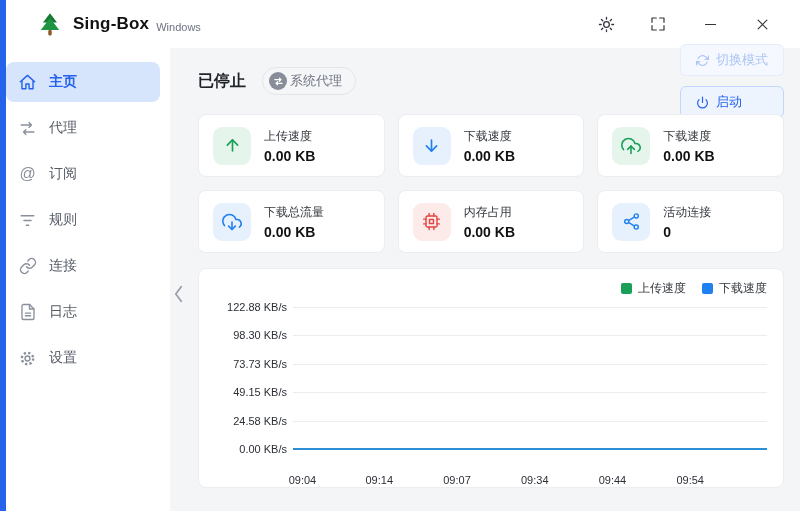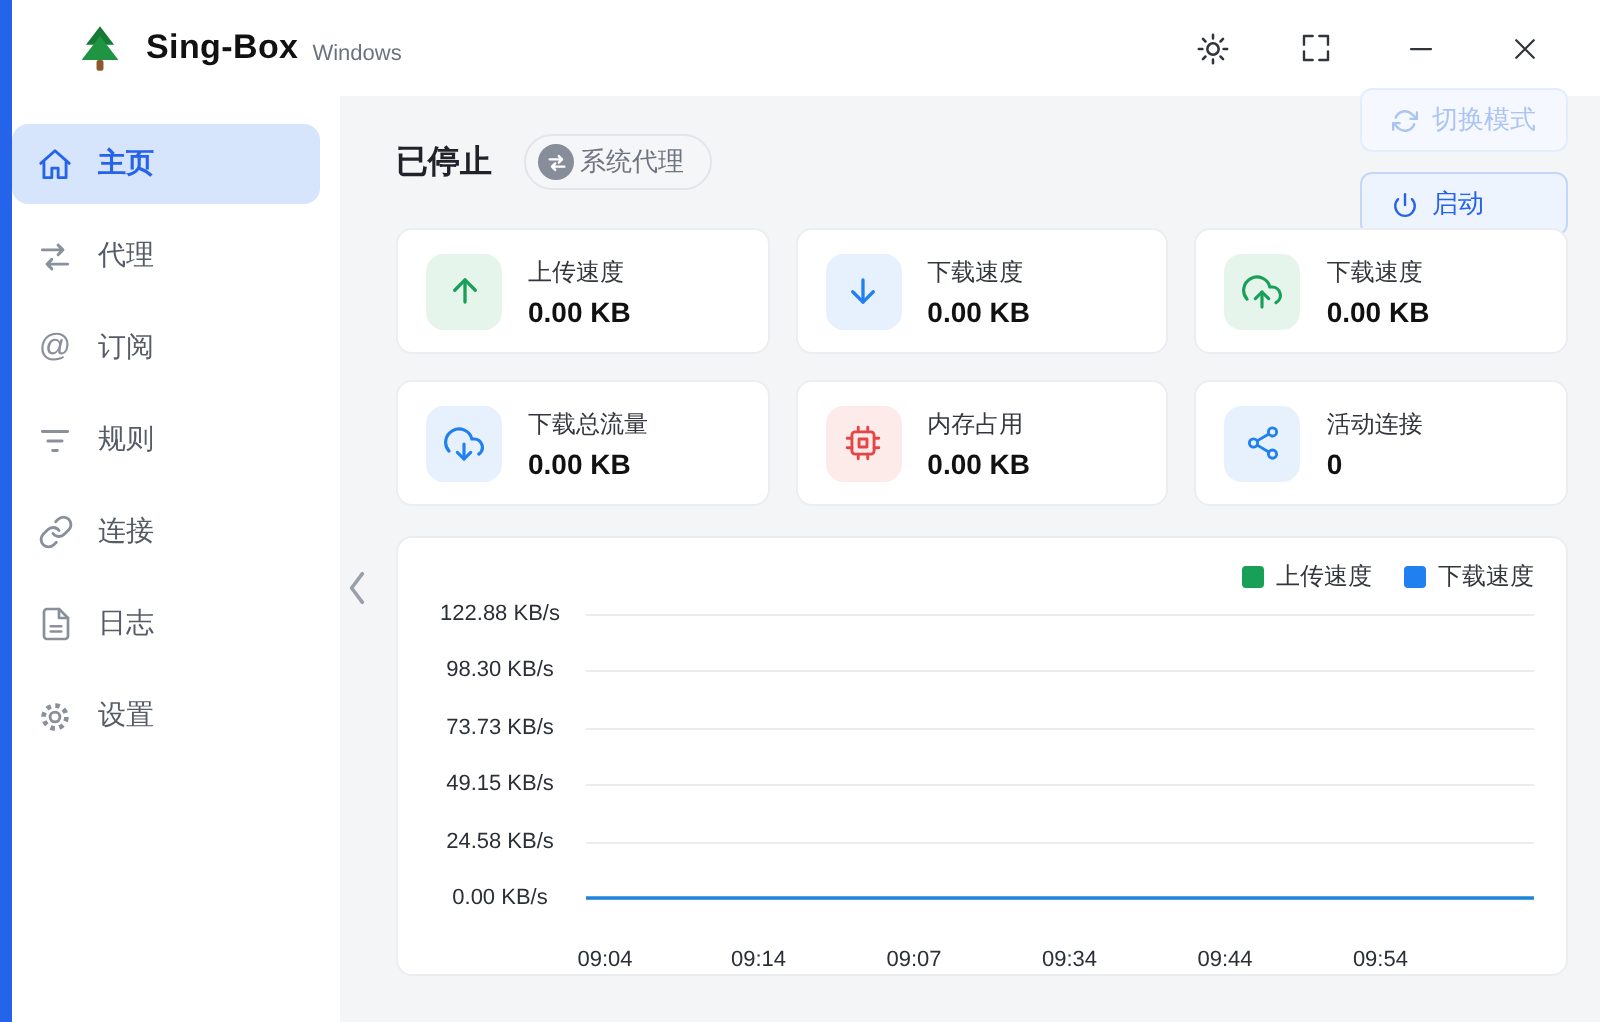--- a/index.html
+++ b/index.html
@@ -59,21 +59,21 @@
   .stat-value { font-size:14px; font-weight:700; color:#111; }
 
   
   .chart-card { background:#fff; border:1px solid #ecedf0; border-radius:8px; height:220px; padding:12px 16px 8px; position:relative; }
   .legend { position:absolute; top:11px; right:16px; display:flex; gap:16px; font-size:12px; color:#33373d; }
   .legend-item { display:flex; align-items:center; cursor:pointer; }
   .swatch { width:11px; height:11px; border-radius:2px; display:inline-block; margin-right:6px; background:#ccc; }
 
   .plot { position:relative; margin-left:78px; margin-top:26px; height:142px; }
   .hline { position:absolute; left:0; right:0; height:0; border-top:1px solid #ebecee; }
-  .ylab { position:absolute; left:-80px; width:74px; text-align:center; font-size:11px; color:#2b2f36; transform:translateY(-50%); white-space:nowrap; }
+  .ylab { position:absolute; left:-80px; width:74px; text-align:right; font-size:11px; color:#2b2f36; transform:translateY(-50%); white-space:nowrap; }
   .series-svg { position:absolute; inset:0; width:100%; height:100%; overflow:visible; }
   .xlabels { position:relative; margin-left:78px; height:22px; margin-top:22px; }
   .xlab { position:absolute; top:3px; transform:translateX(-50%); font-size:11px; color:#2b2f36; white-space:nowrap; }
 </style>
 </head>
 <body>
 
 <div class="window">
   <div class="accent-strip"></div>
 

